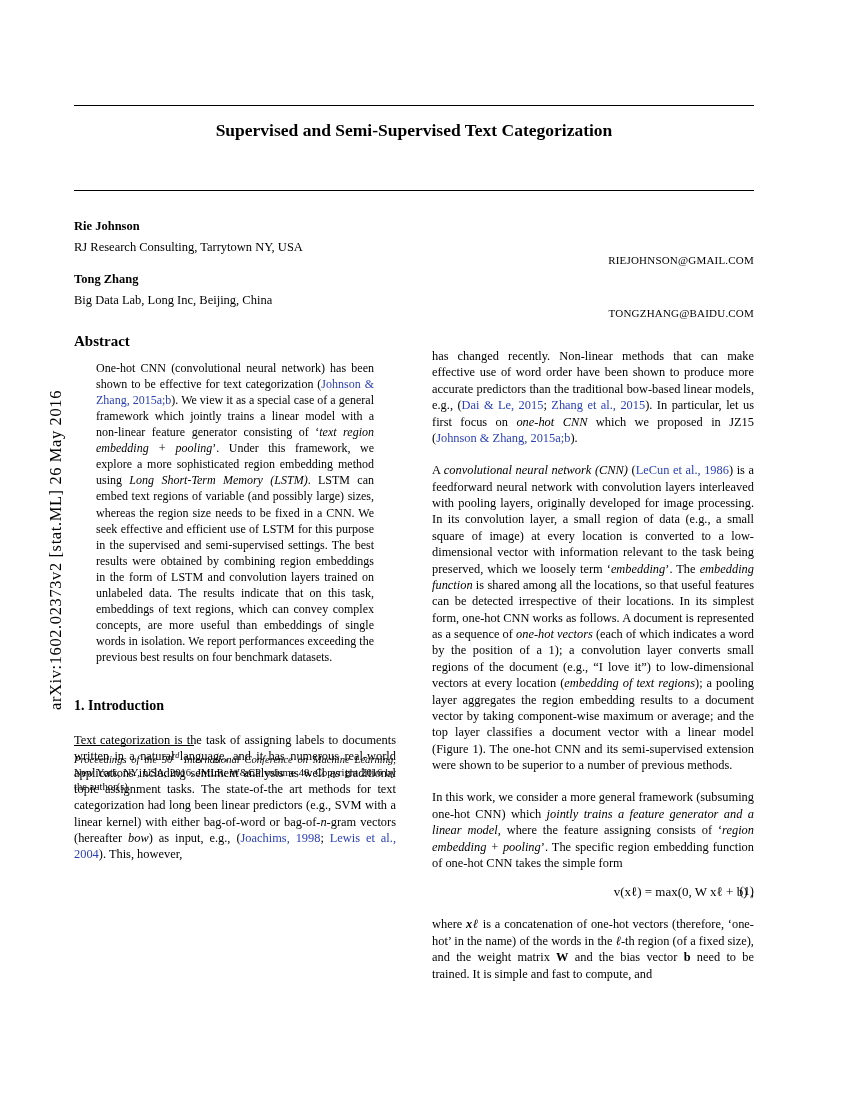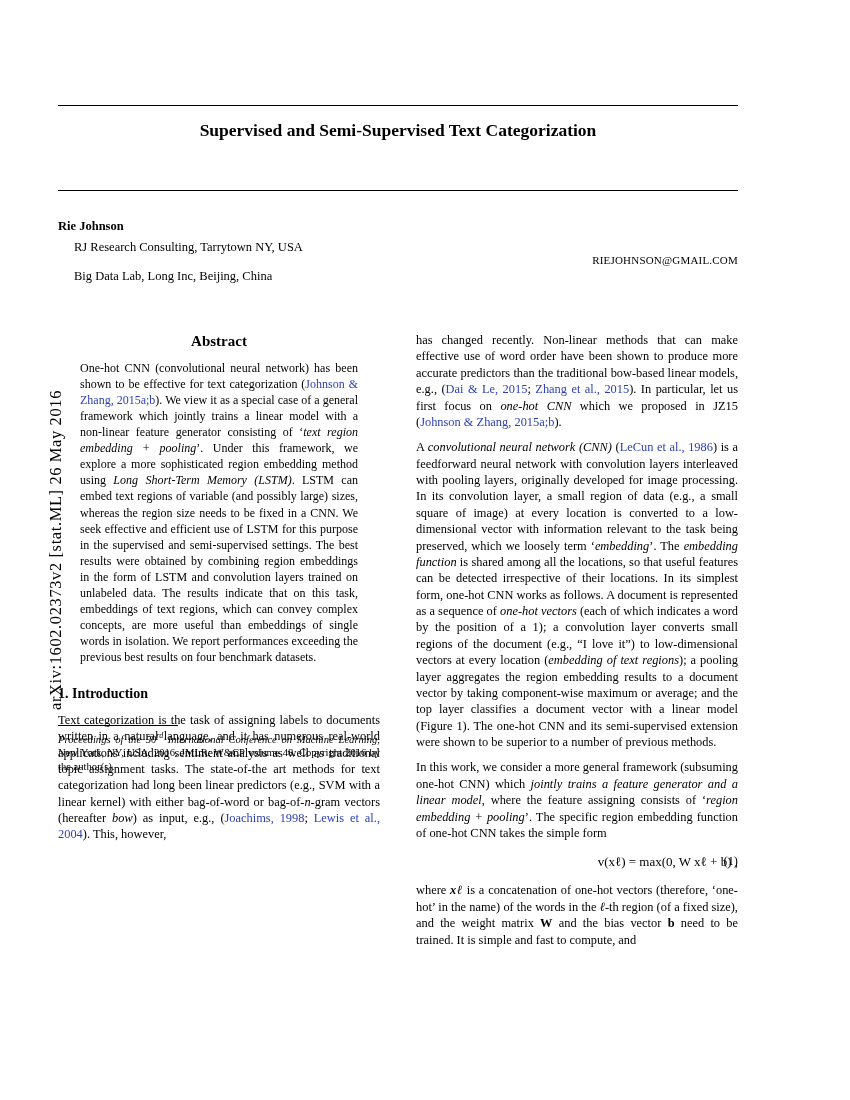--- a/index.html
+++ b/index.html
@@ -28,21 +28,21 @@
     text-align: center;
     font-family: "Liberation Serif", serif;
     font-size: 16.5px;
     letter-spacing: 0.6px;
     color: #000;
     white-space: nowrap;
   }
 
   .content {
     position: absolute;
-    left: 58px;
+    left: 74px;
     top: 0;
     width: 680px;
     height: 806px;
   }
 
   .rule {
     border: 0;
     border-top: 1px solid #000;
     margin: 0;
   }
@@ -81,61 +81,60 @@
     top: 1px;
     font-size: 11px;
     font-variant: small-caps;
     letter-spacing: 0.2px;
     margin-top: 37px;
   }
   .author-aff {
     font-size: 12.5px;
     margin-top: 2px;
     margin-bottom: 14px;
-    margin-left: 16px;
   }
 
   .columns {
     position: absolute;
     top: 332px;
     left: 0;
     width: 680px;
   }
   .col {
     position: absolute;
     top: 0;
     width: 322px;
     font-size: 12.4px;
     line-height: 1.32;
     text-align: justify;
   }
   .col-left { left: 0; }
   .col-right { left: 358px; }
 
   .abstract-head {
-    text-align: center;
+    text-align: left;
     font-size: 15px;
     font-weight: bold;
     margin: 0 0 8px 0;
   }
   .abstract-body {
     padding: 0 22px;
     text-align: justify;
     font-size: 12px;
     line-height: 1.34;
   }
 
   .section-head {
     font-size: 14px;
     font-weight: bold;
-    margin: 20px 0 8px 0;
+    margin: 32px 0 8px 0;
   }
 
   p.para {
-    margin: 0 0 9px 0;
+    margin: 16px 0 9px 0;
     text-indent: 0;
   }
 
   a.cite {
     color: #2a3fb5;
     text-decoration: none;
   }
   i { font-style: italic; }
 
   .eq {
@@ -184,20 +183,24 @@
     </div>
 
     <hr class="rule rule-bottom">
 
     <div class="authors">
       <div class="author-row">
         <span class="author-name">Rie Johnson</span>
         <span class="author-email">RIEJOHNSON@GMAIL.COM</span>
       </div>
       <div class="author-aff">RJ Research Consulting, Tarrytown NY, USA</div>
+      <div class="author-row">
+        <span class="author-name">Tong Zhang</span>
+        <span class="author-email">TONGZHANG@BAIDU.COM</span>
+      </div>
       <div class="author-aff">Big Data Lab, Long Inc, Beijing, China</div>
     </div>
 
     <div class="columns">
 
       <div class="col col-left">
 
         <div class="abstract-head">Abstract</div>
 
         <div class="abstract-body">

